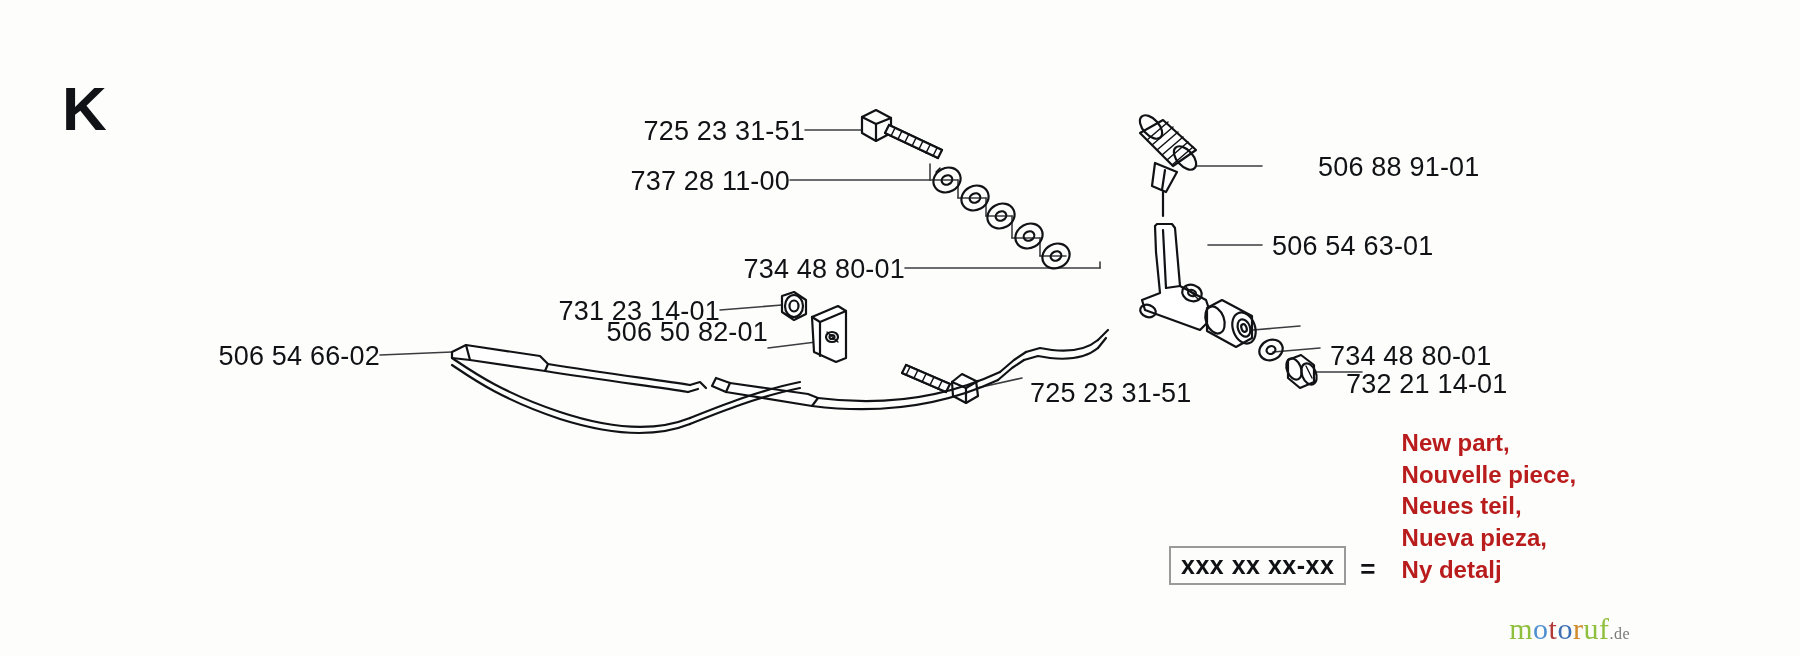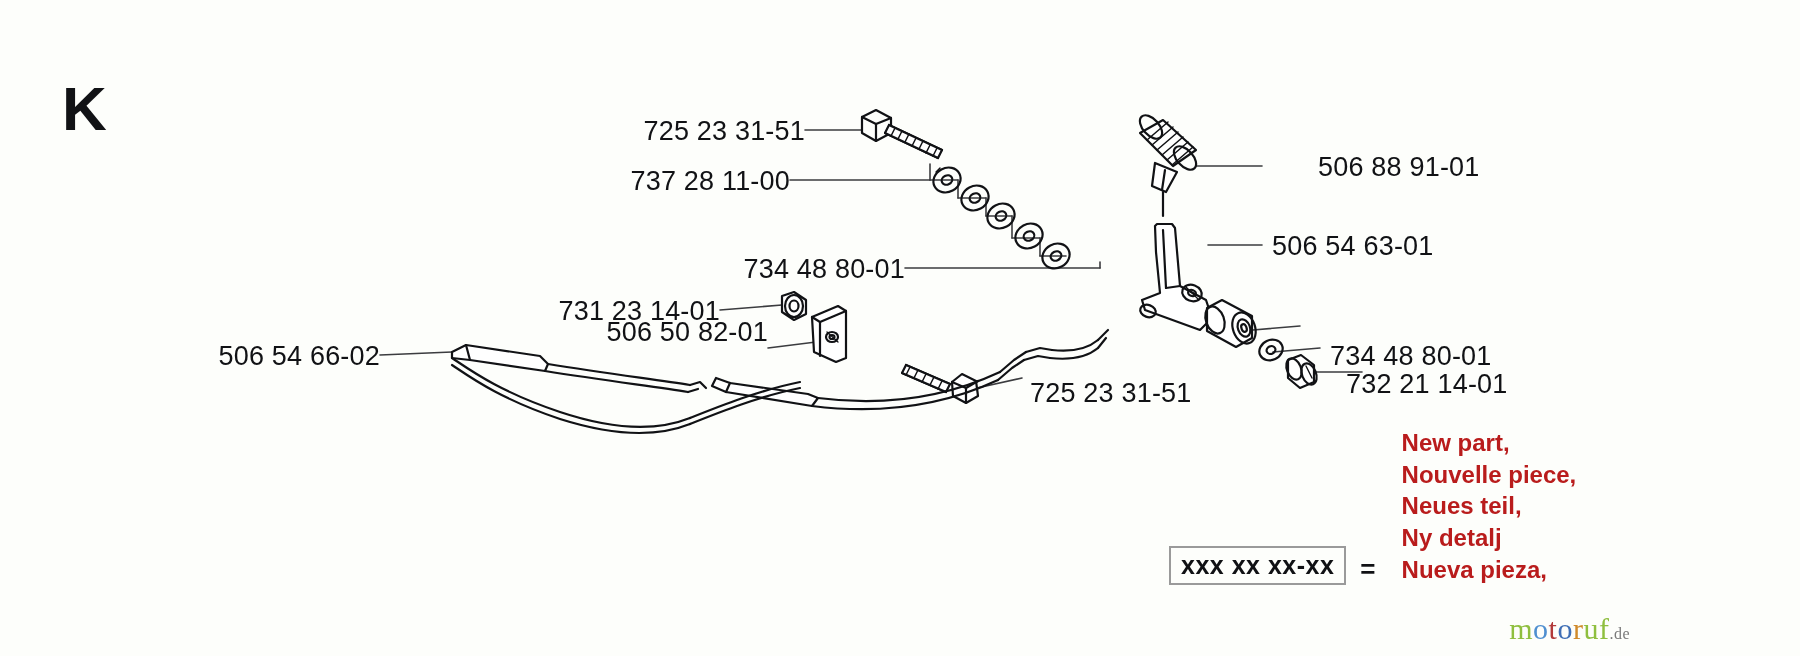--- a/index.html
+++ b/index.html
@@ -303,20 +303,20 @@
 
   <div class="pnum" style="left:1346px; top:369px;">732 21 14-01</div>
 
   <div id="legend">
     <div id="legend-box">xxx xx xx-xx</div>
     <div id="legend-eq">=</div>
     <div id="legend-terms">
       <div>New part,</div>
       <div>Nouvelle piece,</div>
       <div>Neues teil,</div>
+      <div>Nueva pieza,</div>
       <div>Ny detalj</div>
-      <div>Nueva pieza,</div>
     </div>
   </div>
 
   <div id="watermark"><span class="m1">m</span><span class="m2">o</span><span class="m3">t</span><span class="m4">o</span><span class="m5">r</span><span class="m1">uf</span><span class="m6">.de</span></div>
 
 </div>
 
 </body></html>

